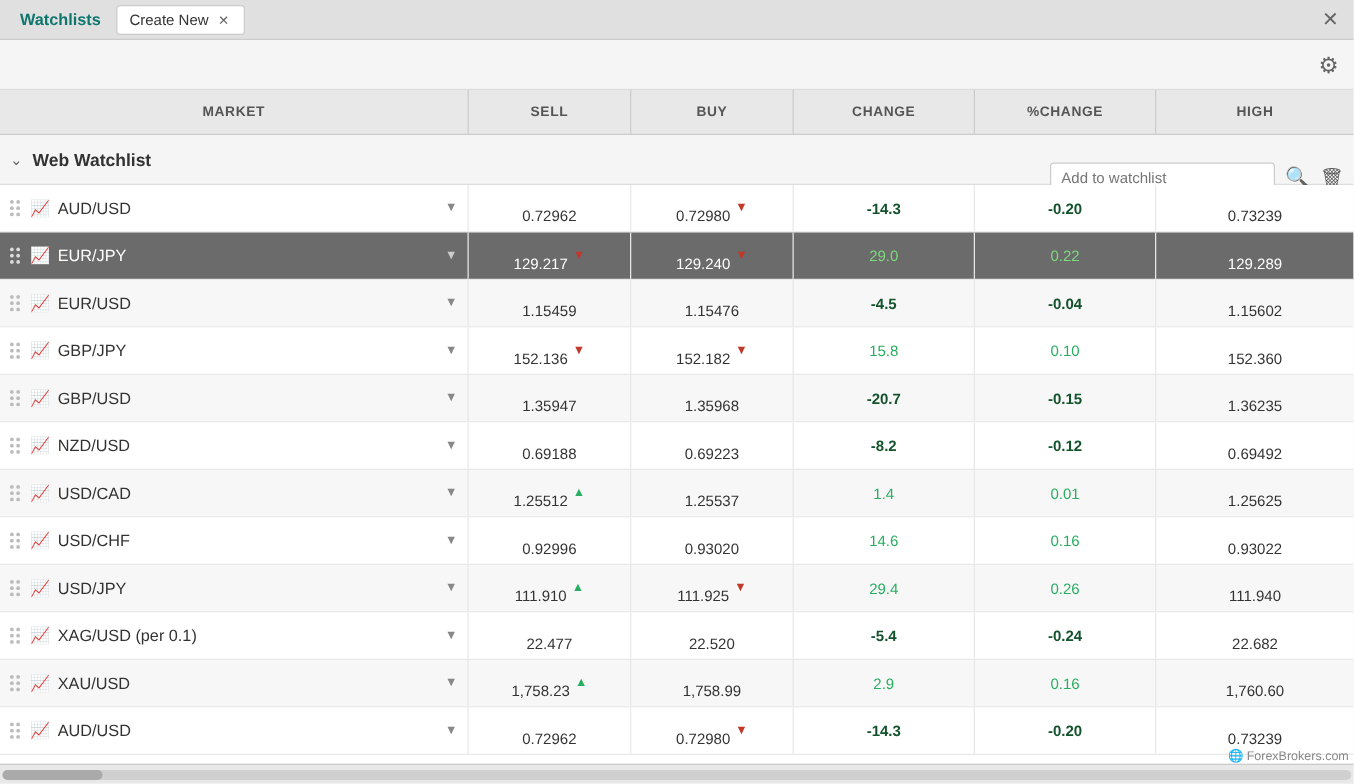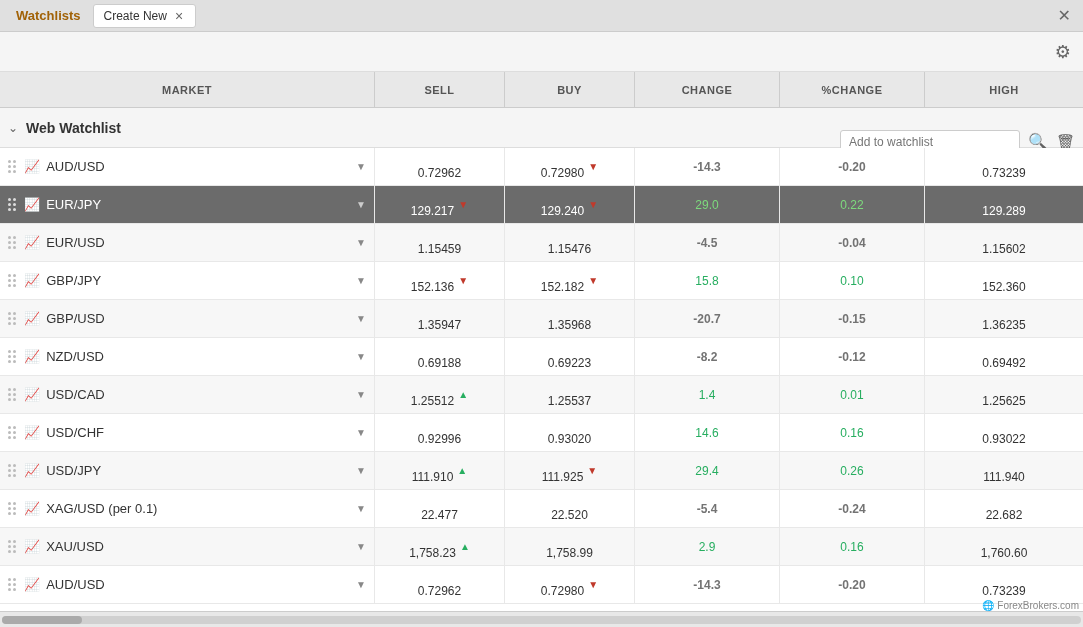--- a/index.html
+++ b/index.html
@@ -27,21 +27,21 @@
       background: #e0e0e0;
       height: 32px;
       padding: 0 8px;
       border-bottom: 1px solid #ccc;
       gap: 4px;
     }
 
     .tab-label {
       font-size: 13px;
       font-weight: bold;
-      color: #a16207;
+      color: #0f766e;
       padding: 0 8px;
     }
 
     .tab-create-new {
       background: #fff;
       border: 1px solid #ccc;
       border-radius: 3px;
       padding: 3px 10px;
       font-size: 12px;
       color: #333;
@@ -302,21 +302,21 @@
     .arrow-down {
       color: #c0392b;
       font-size: 10px;
     }
 
     .arrow-up {
       color: #27ae60;
       font-size: 10px;
     }
 
-    .change-neg { color: #737373; font-size: 12px; font-weight: bold; }
+    .change-neg { color: #14532d; font-size: 12px; font-weight: bold; }
     .change-pos { color: #27ae60; font-size: 12px; font-weight: normal; }
     .market-row.selected .change-pos { color: #7dda7d; }
 
     
     .rows-container::-webkit-scrollbar {
       width: 10px;
     }
     .rows-container::-webkit-scrollbar-track {
       background: #f0f0f0;
     }

